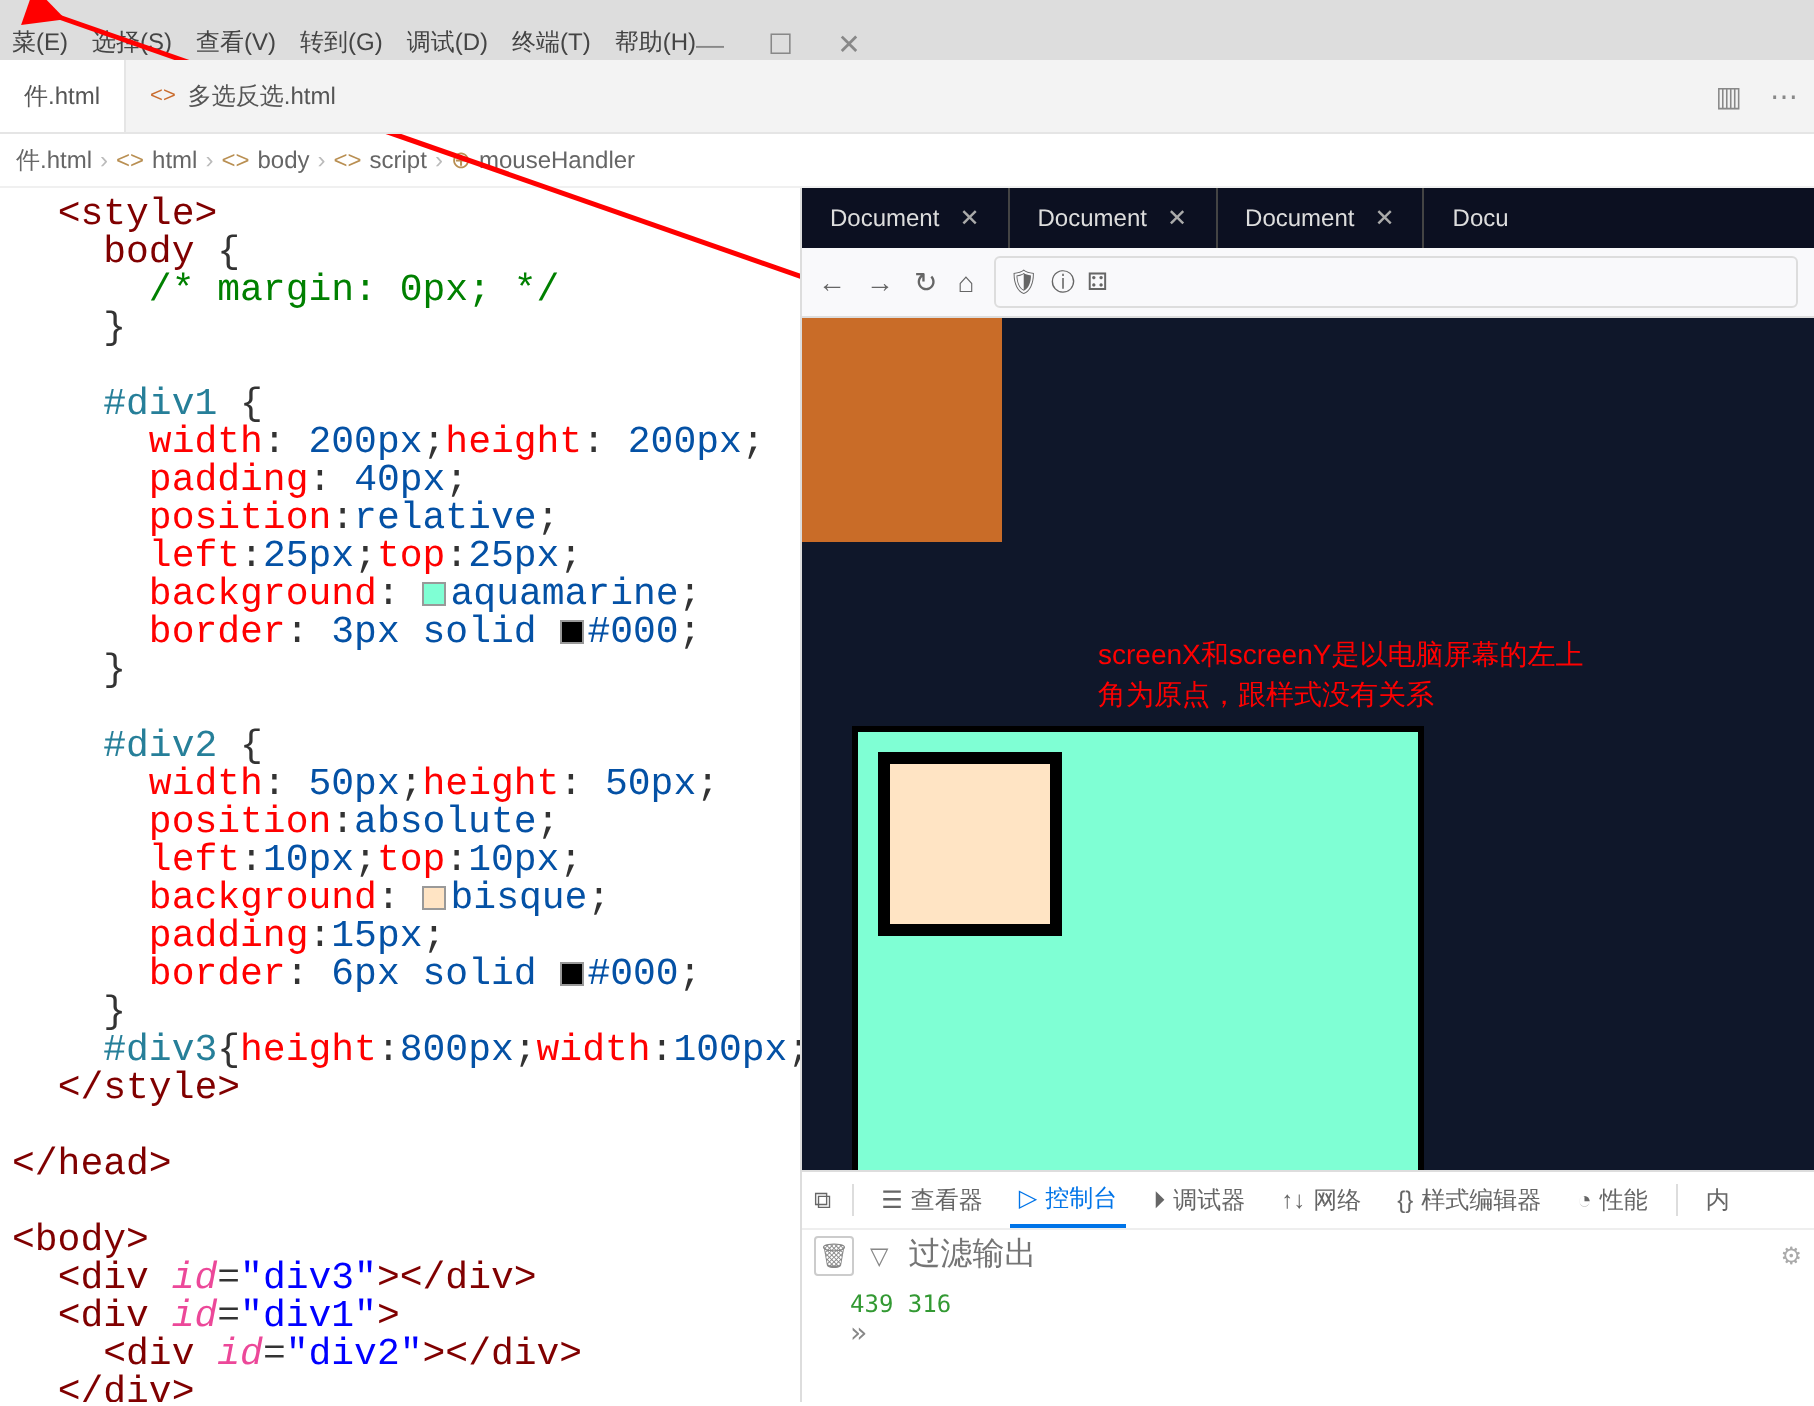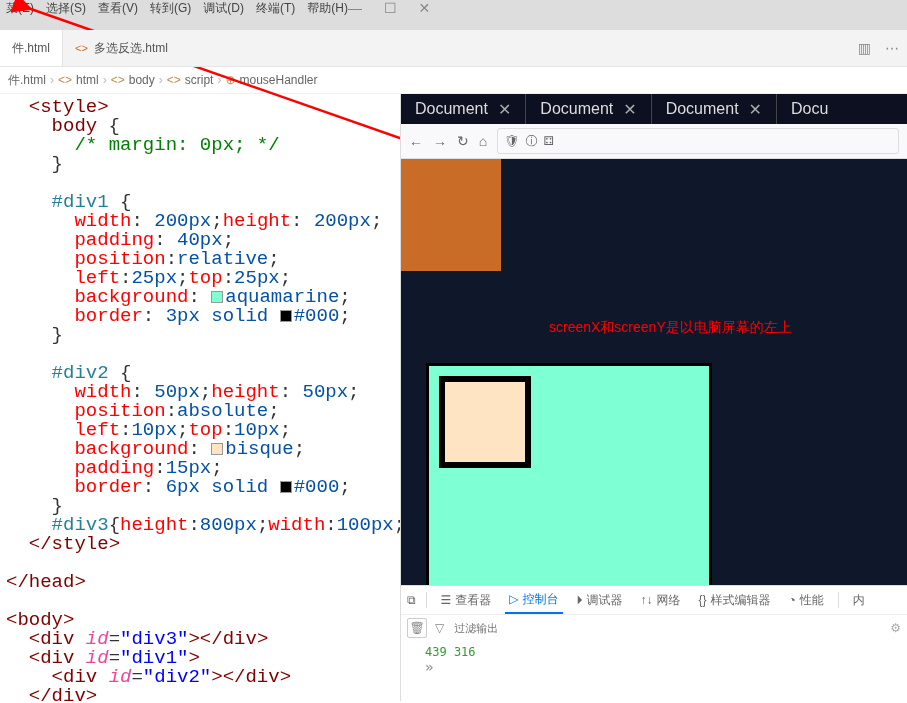--- a/index.html
+++ b/index.html
@@ -1,17 +1,17 @@
 <!DOCTYPE html>
 <html><head>
 <meta charset="utf-8">
 <style>
 html,body{margin:0;padding:0;font-family:"Segoe UI",Arial,sans-serif;font-size:12px;color:#333;background:#fff;overflow:hidden}
 body{width:907px;height:703px}
-.titlebar{height:30px;background:#dddddd;display:flex;align-items:flex-start;padding:0 6px;color:#444}
+.titlebar{height:30px;background:#dddddd;display:flex;align-items:flex-end;padding:0 6px;color:#444}
 .titlebar .menus{display:flex;gap:12px}
 .titlebar .menus span{cursor:pointer}
 .titlebar .wtitle{flex:1;text-align:center;color:#555}
 .titlebar .winctl{display:flex;gap:22px;color:#888;font-size:14px}
 .tabbar{height:36px;background:#f3f3f3;border-bottom:1px solid #e5e5e5;display:flex;align-items:center;position:relative}
 .tbtab{height:100%;padding:0 12px;display:flex;align-items:center;gap:6px;color:#555}
 .tbtab.active{background:#fff;border-right:1px solid #e5e5e5}
 .tbicon{color:#c96b2d;font-size:11px}
 .tabbar .rightact{position:absolute;right:8px;top:0;height:100%;display:flex;align-items:center;gap:14px;color:#888;font-size:14px}
 .crumbs{height:22px;display:flex;align-items:center;gap:4px;padding:2px 8px;color:#666;font-size:12px;border-bottom:1px solid #f0f0f0}
@@ -23,38 +23,38 @@
 .c-sel{color:#800000}
 .c-selid{color:#267f99}
 .c-prop{color:#ff0000}
 .c-val{color:#0451a5}
 .c-attr{color:#ec4899}
 .c-str{color:#0000ff}
 .c-cmt{color:#008000}
 .c-brace{color:#333}
 .sw{display:inline-block;width:10px;height:10px;border:1px solid #999;vertical-align:middle;margin-right:2px}
 .rightpane{flex:1;border-left:1px solid #ddd;display:flex;flex-direction:column;position:relative}
-.brtabs{height:30px;background:#0c1021;display:flex;color:#ddd;font-size:16px}
+.brtabs{height:30px;background:#0c1021;display:flex;color:#ddd;font-size:12px}
 .brtab{padding:0 14px;display:flex;align-items:center;gap:10px;border-right:1px solid #444}
 .brtab .x{color:#aaa}
 .urlbar{height:34px;display:flex;align-items:center;gap:10px;padding:0 8px;border-bottom:1px solid #ddd;background:#f9f9fb}
 .urlbar .nav{display:flex;gap:10px;color:#666;font-size:14px}
 .urlbar .addr{flex:1;border:1px solid #ddd;border-radius:3px;height:24px;display:flex;align-items:center;padding:0 6px;gap:6px;color:#666}
 .urlbar .addr b{color:#000;font-weight:normal}
 .viewport{flex:1;background:#0f172a;position:relative;overflow:hidden}
 .orangebox{position:absolute;left:0;top:0;width:100px;height:112px;background:#c96c28}
 .annot{position:absolute;left:148px;top:158px;color:#ff0000;font-size:14px;line-height:20px;font-family:"Microsoft YaHei",sans-serif}
 .div1{position:absolute;left:25px;top:204px;width:200px;height:200px;padding:40px;background:#7fffd4;border:3px solid #000}
 .div2{position:absolute;left:10px;top:10px;width:50px;height:50px;padding:15px;background:#ffe4c4;border:6px solid #000}
 .devtoolbar{height:28px;border-top:1px solid #ddd;display:flex;align-items:center;gap:10px;padding:0 6px;color:#666;font-size:12px;background:#fff}
 .devtoolbar .tab{display:flex;align-items:center;gap:4px;padding:0 4px}
 .devtoolbar .tab.active{color:#0074e8;border-bottom:2px solid #0074e8;height:26px}
 .filterbar{height:26px;border-top:1px solid #eee;display:flex;align-items:center;gap:8px;padding:0 6px;color:#888;background:#fff}
 .filterbar .trash{border:1px solid #ccc;border-radius:2px;width:18px;height:18px;display:flex;align-items:center;justify-content:center}
-.filterbar input{border:none;outline:none;flex:1;font-size:11px;color:#888}
+.filterbar input{border:none;outline:none;flex:1;font-size:16px;color:#888}
 .console{flex:0 0 52px;font-family:Consolas,monospace;font-size:12px;color:#393;padding:4px 24px}
 .console .prompt{color:#888;font-size:14px}
 .arrow{position:absolute;pointer-events:none;left:0;top:0}
 .devsep{border-left:1px solid #ddd;height:16px}
 </style>
 </head>
 <body>
 
 <svg class="arrow" width="907" height="300">
   <defs>
@@ -174,20 +174,21 @@
       <div class="addr">
         <span>🛡</span>
         <span>ⓘ</span>
         <span>⚃</span>
       </div>
     </div>
     <div class="viewport">
       <div class="orangebox"></div>
       <div class="annot">
         <div>screenX和screenY是以电脑屏幕的左上</div>
+        <div>角为原点，跟样式没有关系</div>
       </div>
       <div class="div1">
         <div class="div2"></div>
       </div>
     </div>
     <div class="devtoolbar">
       <span>⧉</span>
       <div class="devsep"></div>
       <div class="tab">
           <span>☰</span>

